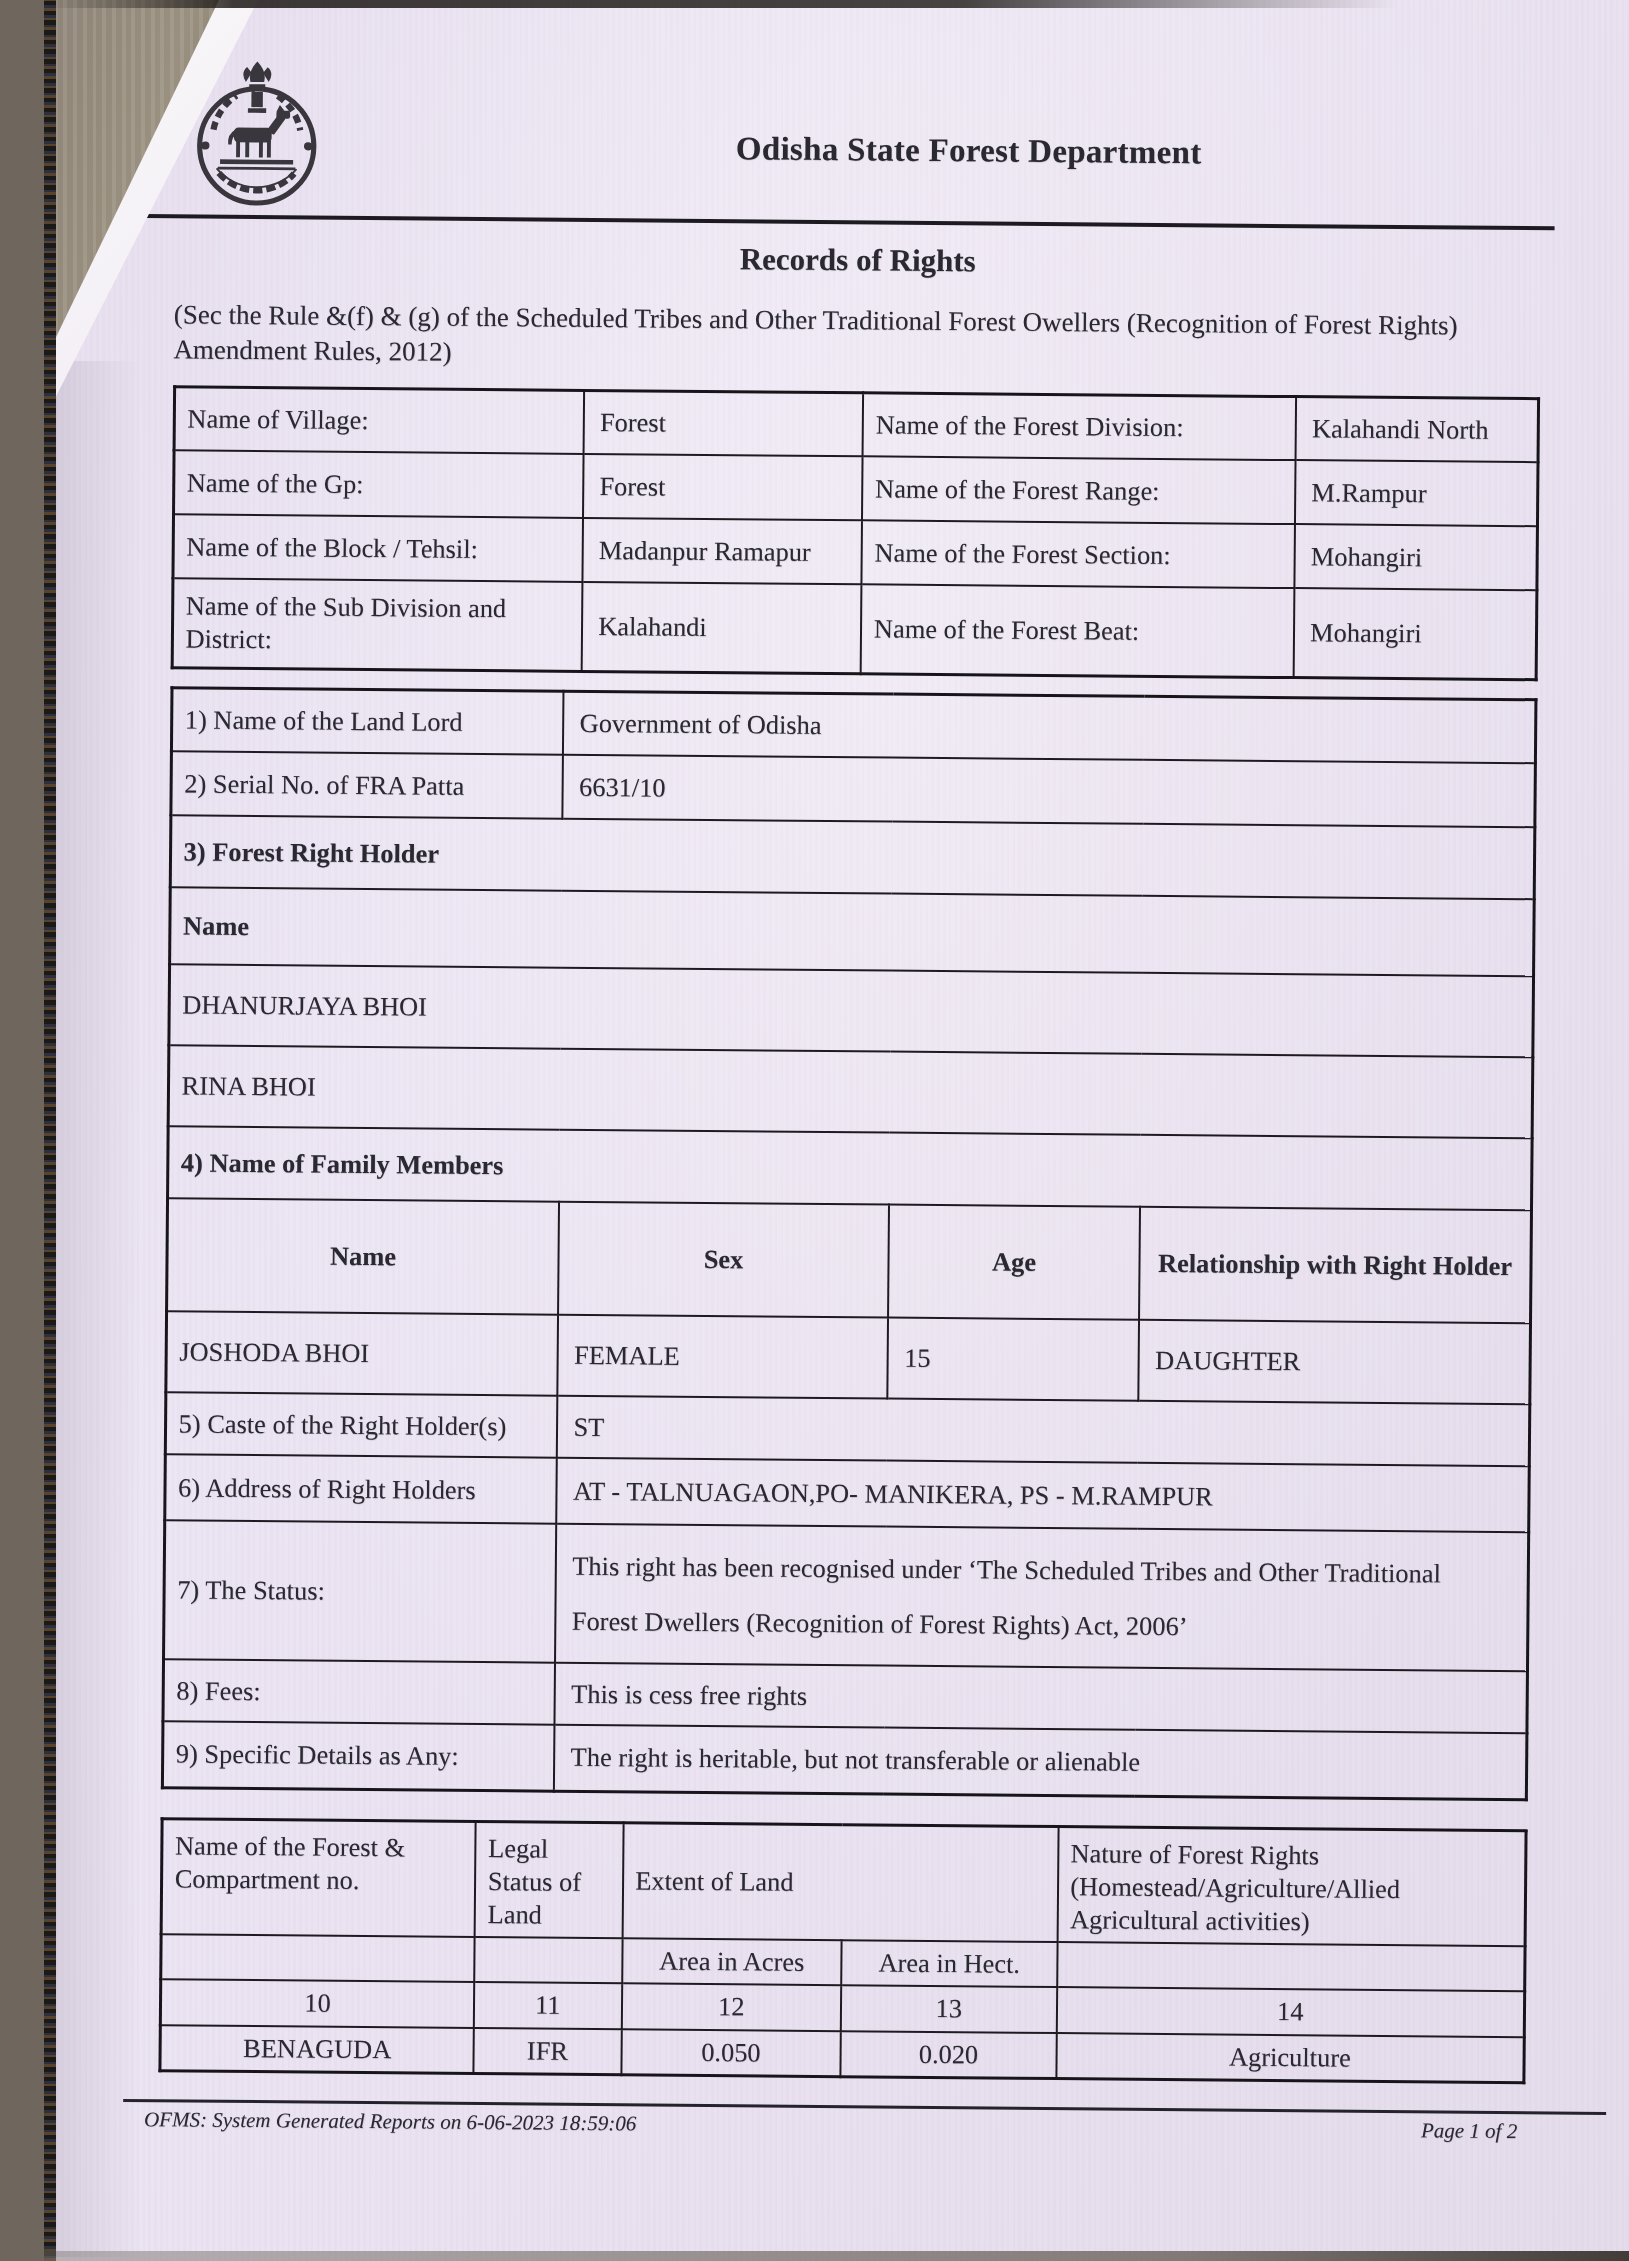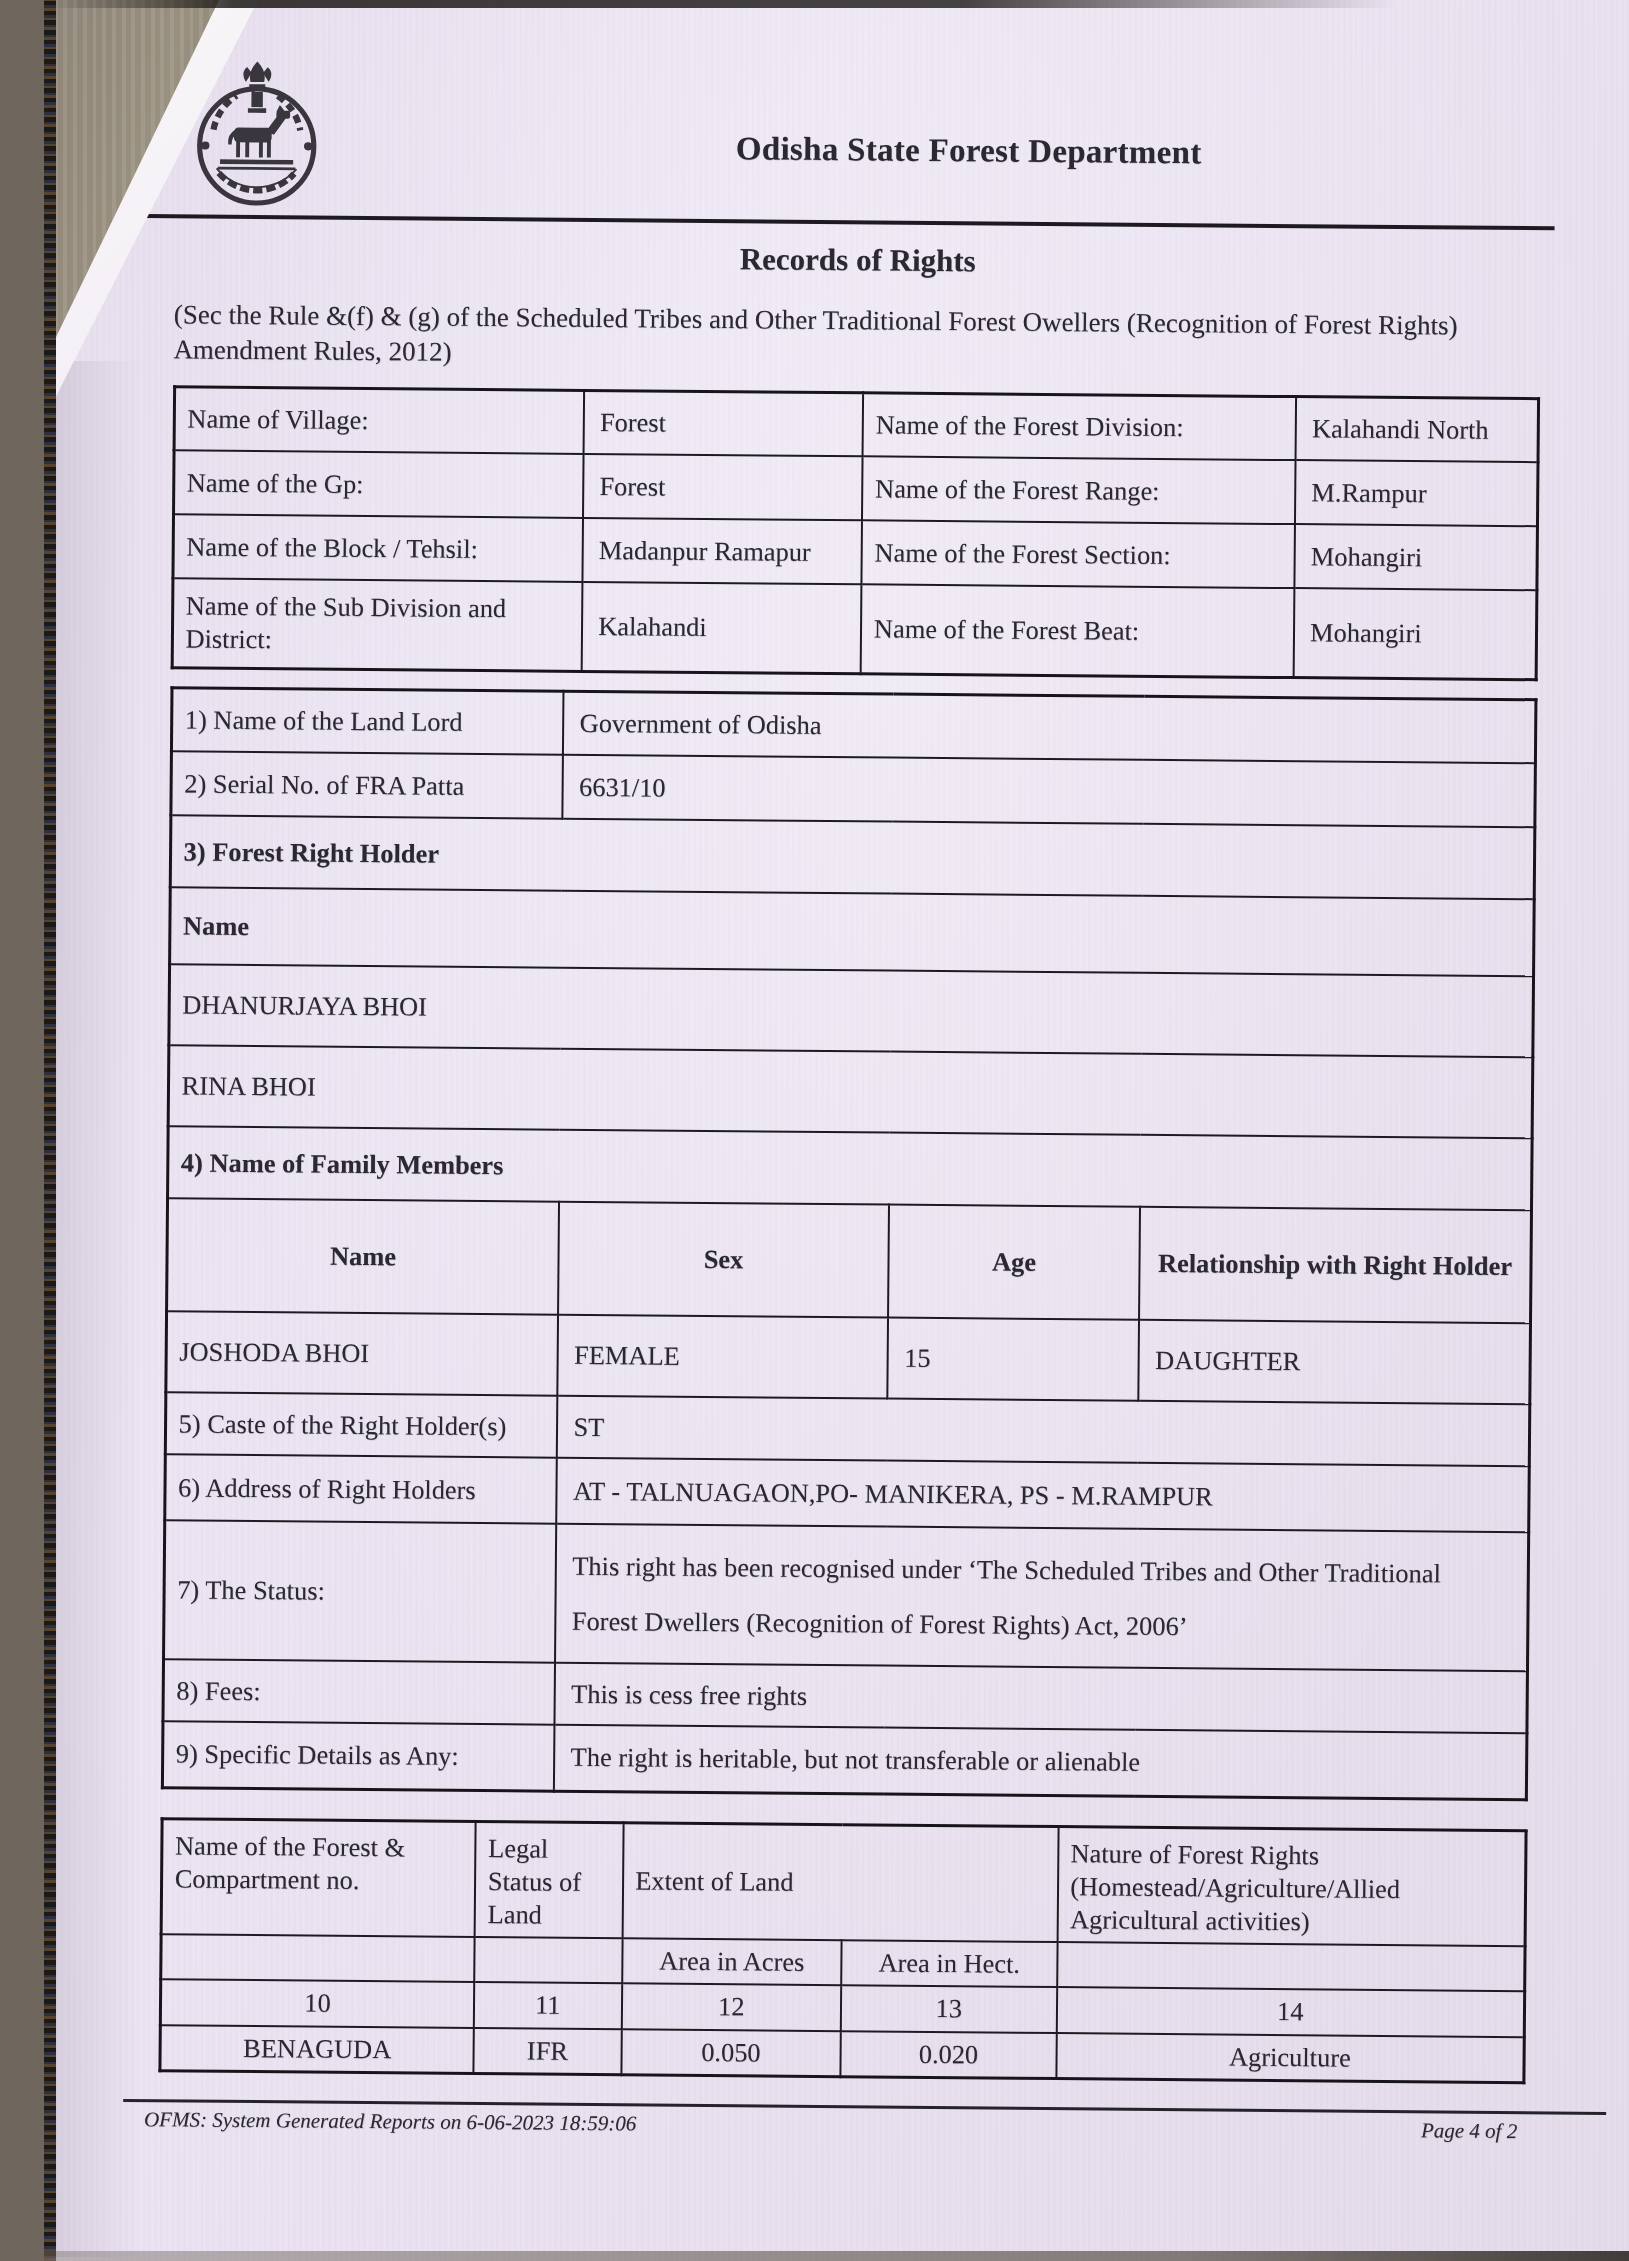--- a/index.html
+++ b/index.html
@@ -255,21 +255,21 @@
         <td class="c">0.050</td>
         <td class="c">0.020</td>
         <td class="c">Agriculture</td>
       </tr>
     </tbody>
       </table>
 
     <div class="rule-bottom"></div>
     <div class="footer-row">
       <span>OFMS: System Generated Reports on 6-06-2023 18:59:06</span>
-      <span>Page 4 of 2</span>
+      <span>Page 1 of 2</span>
     </div>
 
   </div>
 
   <div class="left-shadow"></div>
   <div class="fold-edge"></div>
   <div class="fold-corner"></div>
   <div class="edge-left"></div>
   <div class="edge-top"></div>
   <div class="edge-right-paper"></div>

